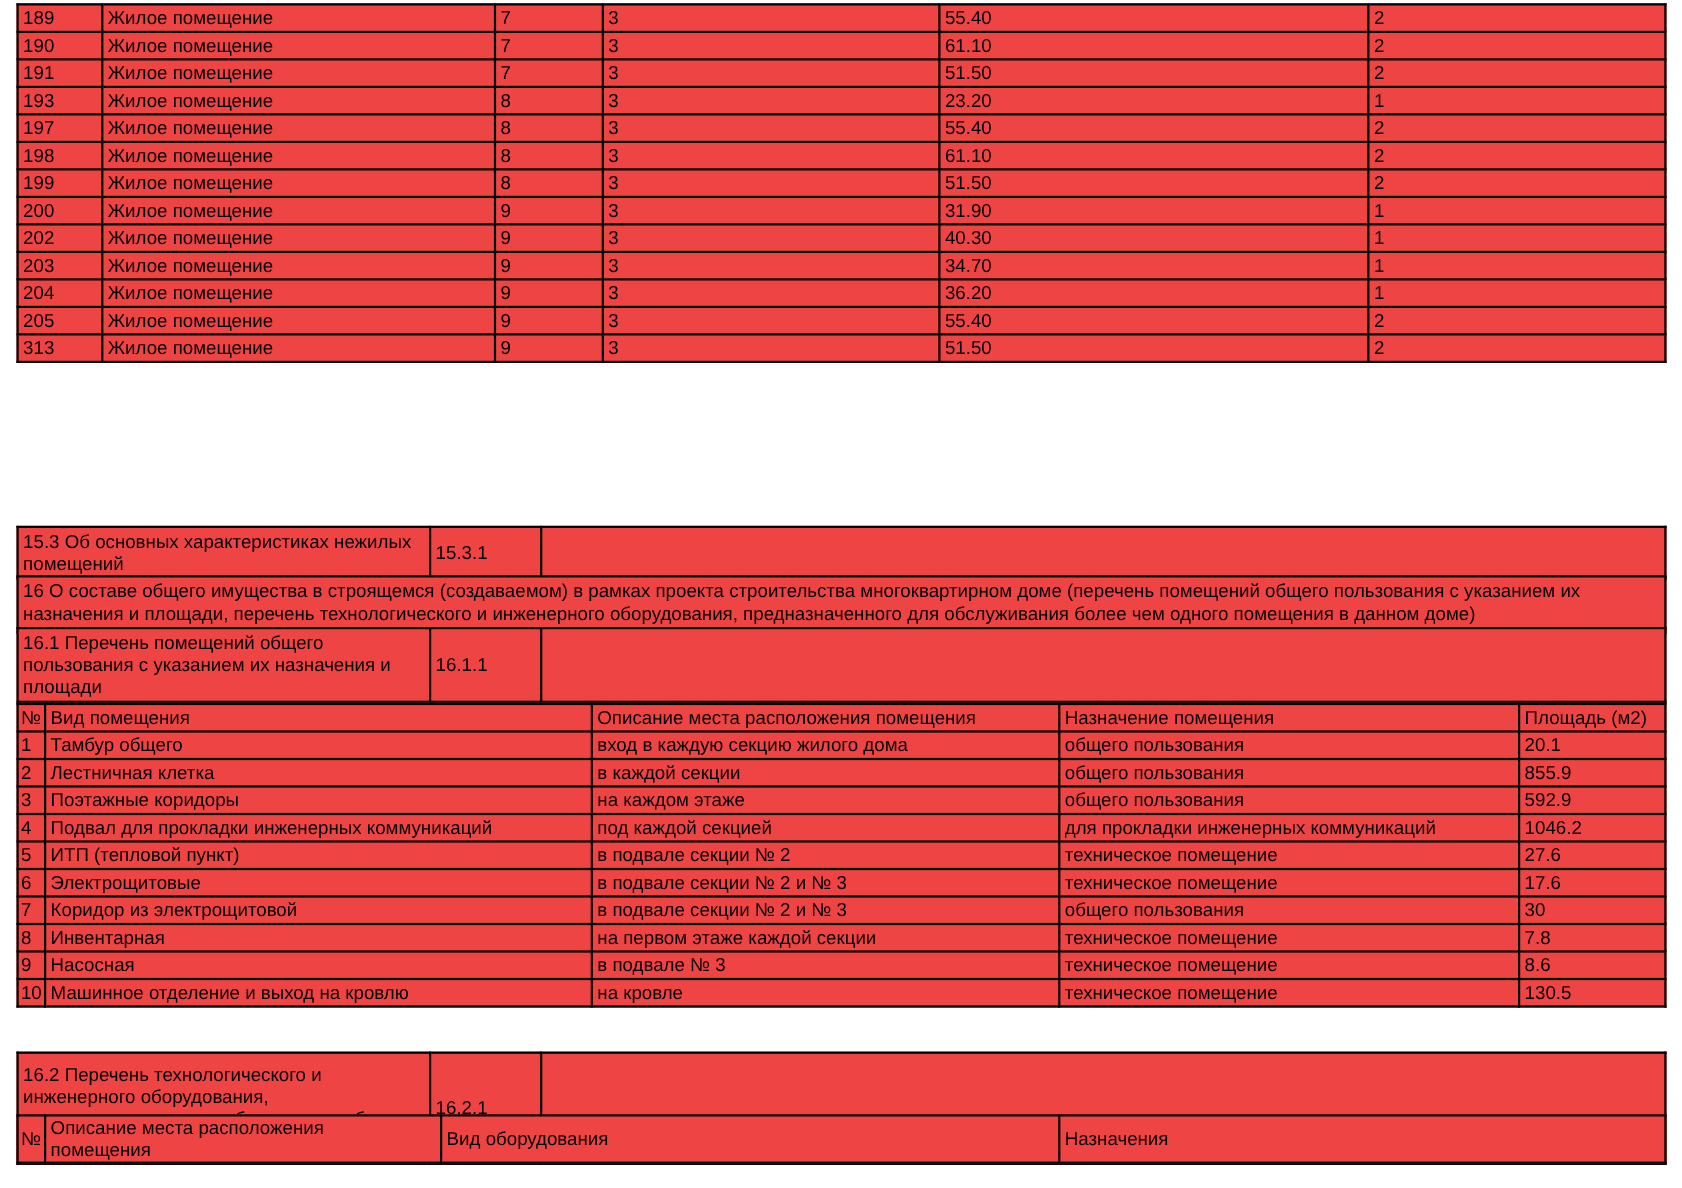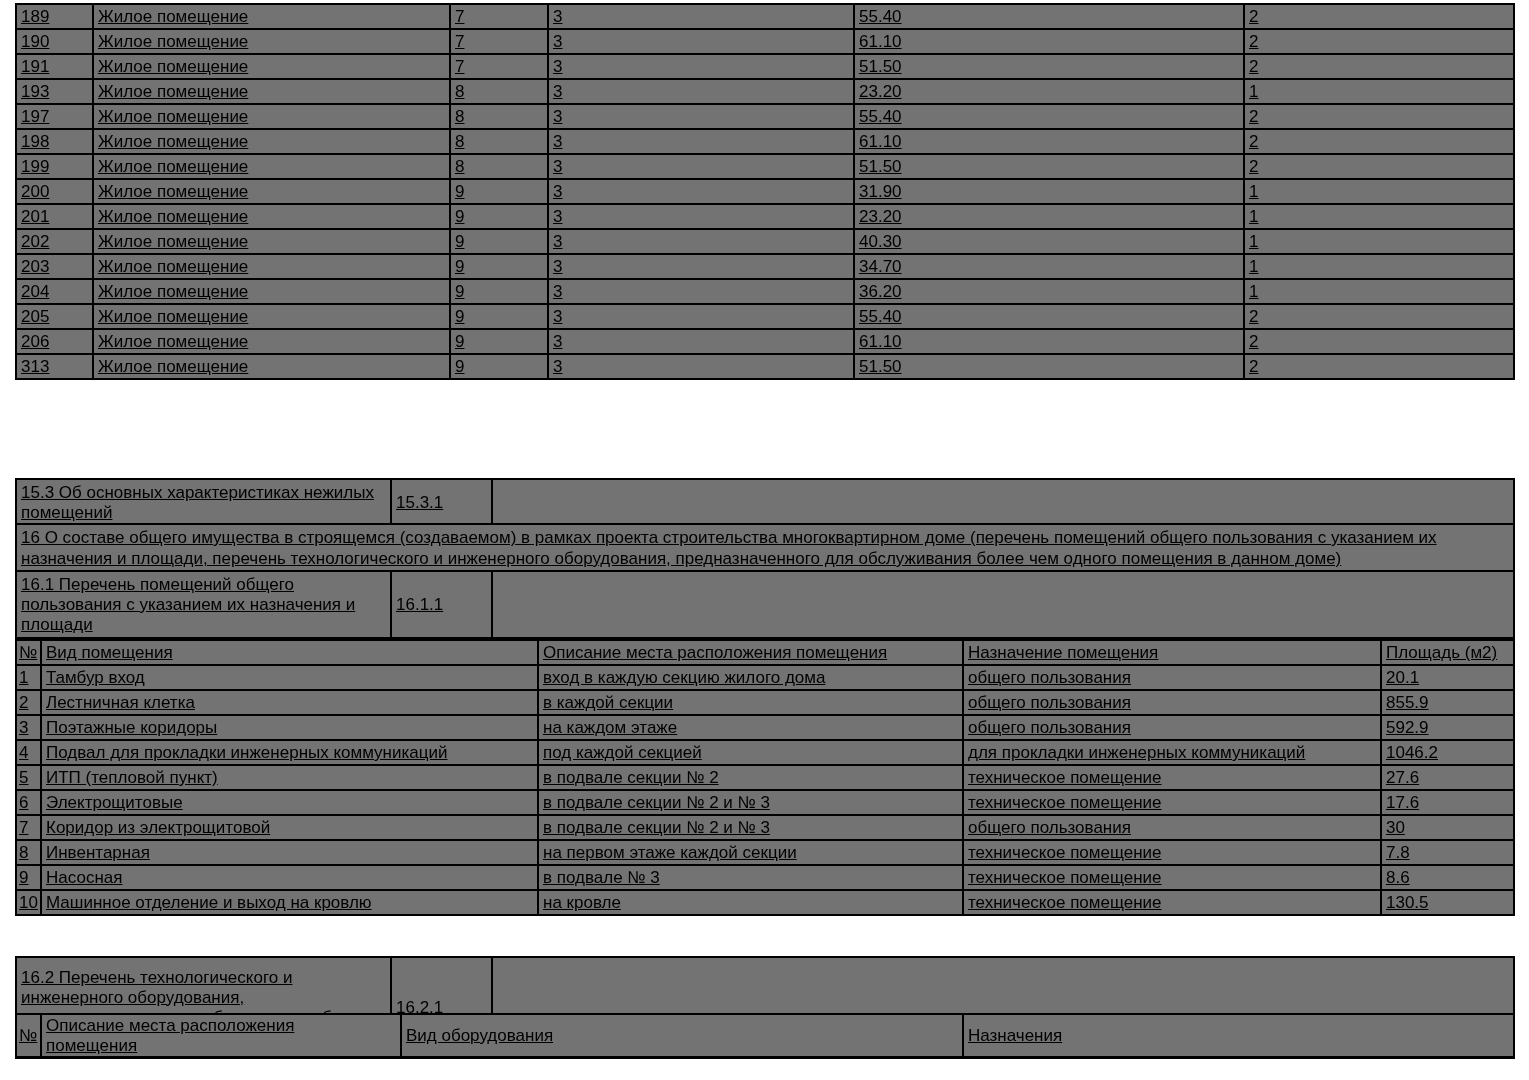--- a/index.html
+++ b/index.html
@@ -4,22 +4,21 @@
 <style>
   html,body{margin:0;padding:0;}
   body{
     width:1529px;height:1080px;position:relative;overflow:hidden;
     background:#ffffff;color:#000000;
     font-family:"Liberation Sans",sans-serif;font-size:17px;
   }
   table{
     position:absolute;left:15px;width:1498px;
     border-collapse:collapse;table-layout:fixed;
-    background:#737373;
-    text-decoration:underline;
+    background:#ef4444;
   }
   td,th{
     border:2px solid #000000;
     font-weight:normal;text-align:left;vertical-align:middle;
     padding:0 3px 0 4px;overflow:hidden;
   }
   
   #apartments{top:3px;}
   #apartments td{height:23px;line-height:23px;white-space:nowrap;}
   
@@ -111,28 +110,20 @@
       </tr>
       <tr>
         <td class="numcol">200</td>
         <td>Жилое помещение</td>
         <td>9</td>
         <td>3</td>
         <td>31.90</td>
         <td>1</td>
       </tr>
       <tr>
-        <td class="numcol">201</td>
-        <td>Жилое помещение</td>
-        <td>9</td>
-        <td>3</td>
-        <td>23.20</td>
-        <td>1</td>
-      </tr>
-      <tr>
         <td class="numcol">202</td>
         <td>Жилое помещение</td>
         <td>9</td>
         <td>3</td>
         <td>40.30</td>
         <td>1</td>
       </tr>
       <tr>
         <td class="numcol">203</td>
         <td>Жилое помещение</td>
@@ -148,28 +139,20 @@
         <td>3</td>
         <td>36.20</td>
         <td>1</td>
       </tr>
       <tr>
         <td class="numcol">205</td>
         <td>Жилое помещение</td>
         <td>9</td>
         <td>3</td>
         <td>55.40</td>
-        <td>2</td>
-      </tr>
-      <tr>
-        <td class="numcol">206</td>
-        <td>Жилое помещение</td>
-        <td>9</td>
-        <td>3</td>
-        <td>61.10</td>
         <td>2</td>
       </tr>
       <tr>
         <td class="numcol">313</td>
         <td>Жилое помещение</td>
         <td>9</td>
         <td>3</td>
         <td>51.50</td>
         <td>2</td>
       </tr>
@@ -230,21 +213,21 @@
       <th class="numcol">№</th>
       <th>Вид помещения</th>
       <th>Описание места расположения помещения</th>
       <th>Назначение помещения</th>
       <th>Площадь (м2)</th>
     </tr>
   </thead>
   <tbody>
       <tr>
         <td class="numcol">1</td>
-        <td>Тамбур вход</td>
+        <td>Тамбур общего</td>
         <td>вход в каждую секцию жилого дома</td>
         <td>общего пользования</td>
         <td>20.1</td>
       </tr>
       <tr>
         <td class="numcol">2</td>
         <td>Лестничная клетка</td>
         <td>в каждой секции</td>
         <td>общего пользования</td>
         <td>855.9</td>

